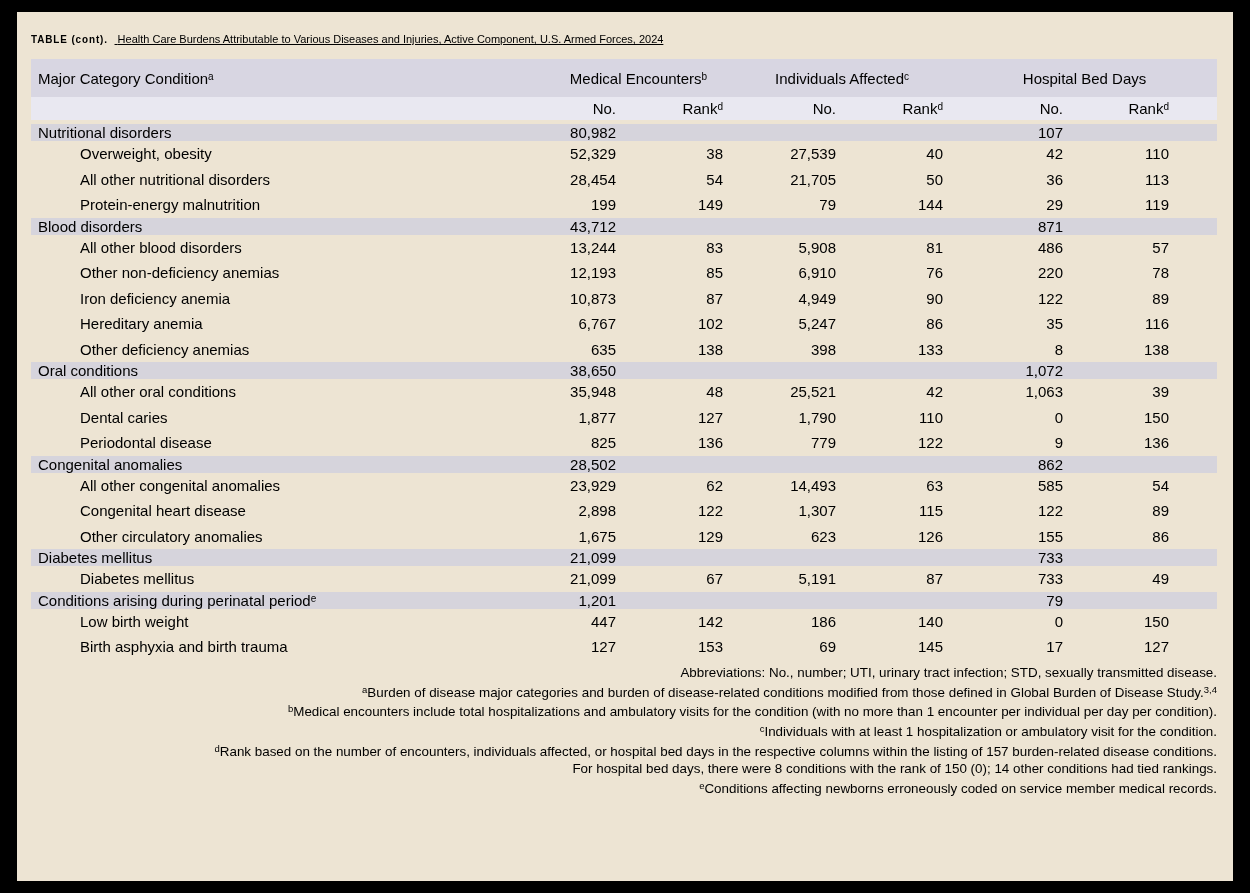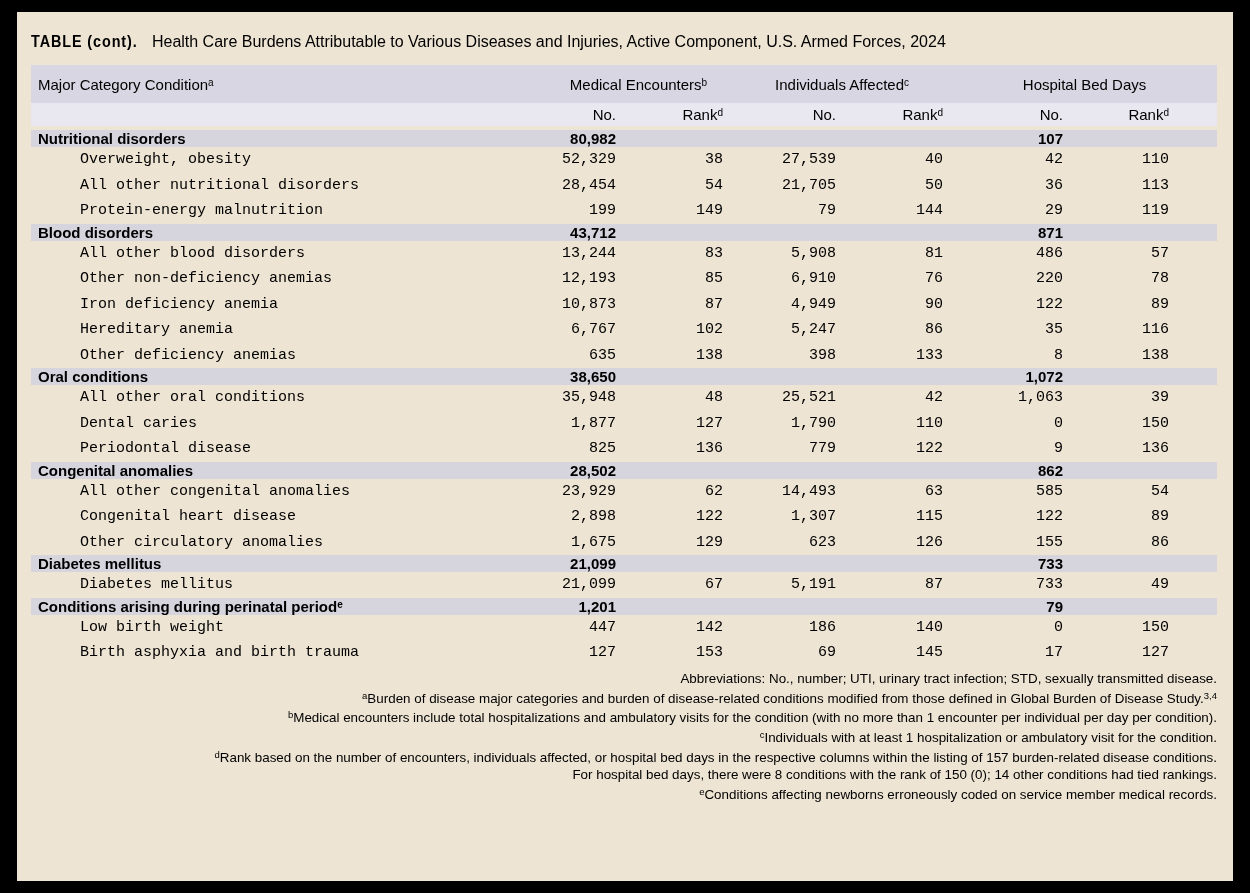--- a/index.html
+++ b/index.html
@@ -6,36 +6,36 @@
   body {
     width:1250px; height:893px; background:#000;
     position:relative; font-family:"Liberation Sans", sans-serif;
     color:#000;
   }
   .panel {
     position:absolute; left:17px; top:12px; width:1216px; height:869px;
     background:#EDE4D3; box-sizing:border-box; padding:21px 0 0 14px;
     overflow:hidden;
   }
-  .title { font-size:16px; margin:0 0 14px 0; white-space:nowrap; }
+  .title { font-size:11px; margin:0 0 14px 0; white-space:nowrap;text-decoration:underline; }
   .title-prefix {
     display:inline-block; font-weight:bold; letter-spacing:1px;
     transform:scaleX(0.9); transform-origin:left center; margin-right:-2px;
   }
   table.burden {
     border-collapse:collapse; table-layout:fixed; width:1186px;
   }
   table.burden th, table.burden td {
     padding:0; font-size:15px; overflow:hidden; white-space:nowrap;
   }
   tr.hrow1 { height:38px; background:#D8D6E2; }
   tr.hrow2 { height:23px; background:#E9E8F1; }
   tr.hspacer { height:4px; background:transparent; }
-  tr.cat-row { height:14px; background:#D6D4DC; font-weight:bold; }
-  tr.data-row { height:25.5px; background:transparent;font-family:Liberation Mono, monospace; }
+  tr.cat-row { height:14px; background:#D6D4DC; font-weight:normal; }
+  tr.data-row { height:25.5px; background:transparent; }
   th { font-weight:normal; }
   .c-cond { text-align:left; padding-left:7px !important; }
   td.c-cond-sub { text-align:left; padding-left:49px !important; }
   .c-num { text-align:right; padding-right:9px !important; }
   .c-last { text-align:right; padding-right:48px !important; }
   .c-group { text-align:center; }
   .sup { font-size:10px; vertical-align:4px; letter-spacing:0; }
   .footnotes { margin-top:4px; width:1186px; font-size:13.4px; line-height:17.2px;text-align:right; }
   .fn-line { white-space:nowrap; }
   .fsup { font-size:9.5px; vertical-align:3.5px; }

